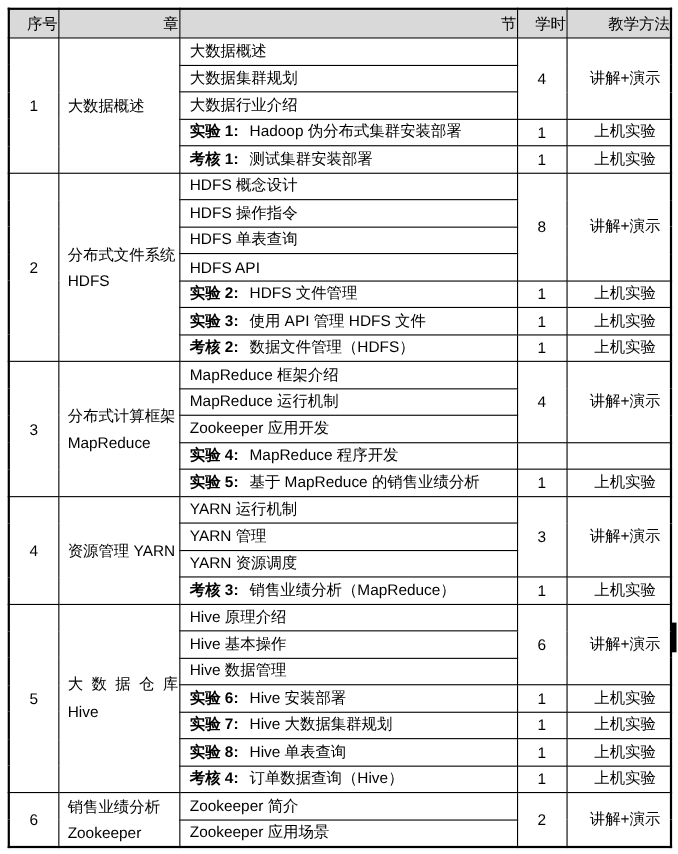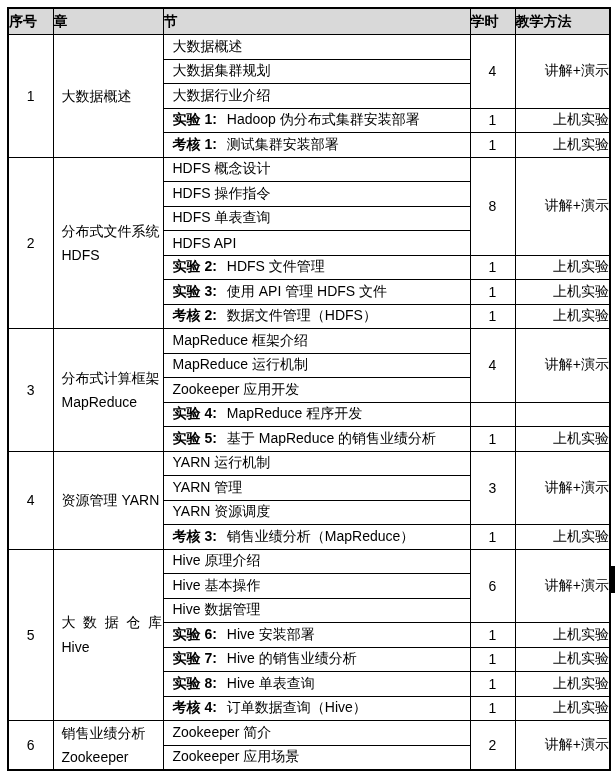--- a/index.html
+++ b/index.html
@@ -13,30 +13,30 @@
     border-collapse:collapse;table-layout:fixed;
     border:2px solid var(--border,#000);
   }
   th,td{
     border:1px solid var(--border,#000);
     padding:0;font-size:14px;color:#000;
     vertical-align:middle;overflow:hidden;
   }
   th{
     background:var(--header-bg,#d9d9d9);
-    height:25px;font-weight:bold;text-align:left;
+    height:25px;font-weight:normal;text-align:right;
   }
   tr.leaf{height:24.5px;}
   td.c-index{text-align:center;}
   td.c-chapter{padding-left:8px;text-align:left;}
   .chapter-line{line-height:24px;white-space:nowrap;}
   .chapter-line.spaced{letter-spacing:7.6px;font-family:Liberation Serif, serif;}
   td.c-section{padding-left:9px;text-align:left;white-space:nowrap;}
   td.c-hours{text-align:center;}
-  td.c-method{padding-left:12px;text-align:right;white-space:nowrap;}
+  td.c-method{padding-left:12px;text-align:center;white-space:nowrap;}
   .lab-prefix{font-weight:bold;margin-right:10px;}
   .cursor-artifact{
     position:absolute;left:610px;top:566px;width:5px;height:27px;
     background:#000;
   }
 </style>
 </head>
 <body>
 
 <table class="schedule">
@@ -177,21 +177,21 @@
       </tr>
       <tr class="leaf">
         <td class="c-section">Hive 数据管理</td>
       </tr>
       <tr class="leaf">
         <td class="c-section"><span class="lab-prefix">实验 6:</span><span>Hive 安装部署</span></td>
         <td class="c-hours">1</td>
         <td class="c-method">上机实验</td>
       </tr>
       <tr class="leaf">
-        <td class="c-section"><span class="lab-prefix">实验 7:</span><span>Hive 的销售业绩分析</span></td>
+        <td class="c-section"><span class="lab-prefix">实验 7:</span><span>Hive 大数据集群规划</span></td>
         <td class="c-hours">1</td>
         <td class="c-method">上机实验</td>
       </tr>
       <tr class="leaf">
         <td class="c-section"><span class="lab-prefix">实验 8:</span><span>Hive 单表查询</span></td>
         <td class="c-hours">1</td>
         <td class="c-method">上机实验</td>
       </tr>
       <tr class="leaf">
         <td class="c-section"><span class="lab-prefix">考核 4:</span><span>订单数据查询（Hive）</span></td>

